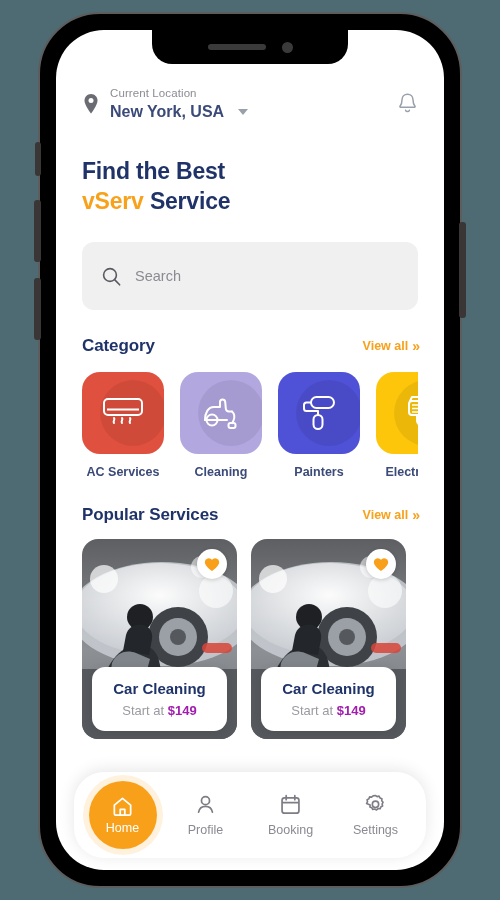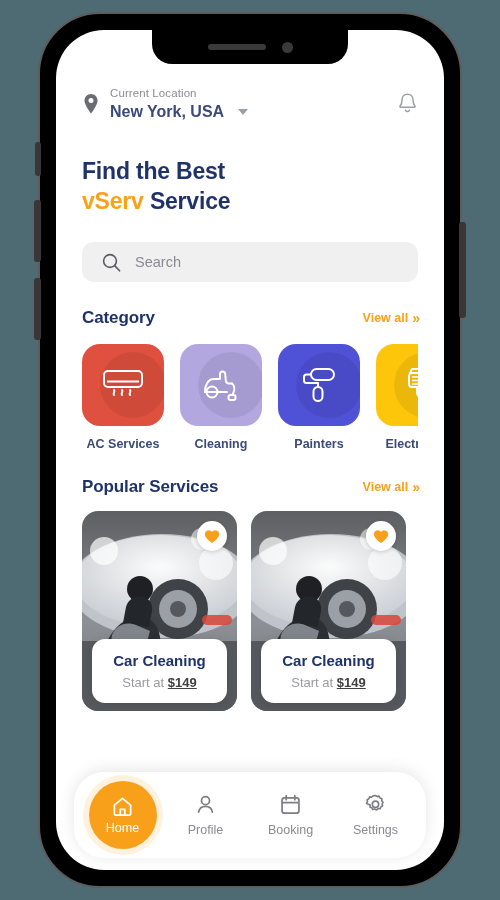--- a/index.html
+++ b/index.html
@@ -80,21 +80,21 @@
   #headline {
     margin-top: 34px;
     font-size: 23px; font-weight: bold;
     color: #1f3369; line-height: 30px; letter-spacing: -.2px;
   }
   #headline .brand { color: #f8a11b; }
 
   
   #search-bar {
     margin-top: 26px;
-    height: 40px;
+    height: 68px;
     background: #f0f0f0;
     border-radius: 12px;
     display: flex; align-items: center;
     padding: 0 20px;
     gap: 14px;
   }
   #search-icon { width: 19px; height: 19px; flex: none; }
   #search-input {
     border: none; outline: none; background: transparent;
     font-family: "Liberation Sans", sans-serif;
@@ -181,21 +181,21 @@
     box-shadow: 0 2px 10px rgba(0,0,0,.10);
     z-index: 4;
   }
   .service-name {
     font-size: 15px; font-weight: bold; color: #1f3369; line-height: 19px;
   }
   .service-price {
     margin-top: 5px;
     font-size: 13px; color: #9a9aa2;
   }
-  .service-price b { color: #404040; text-decoration: underline; }
+  .service-price b { color: #a21caf; }
 
   
   #bottom-nav {
     position: absolute;
     left: 18px; right: 18px; bottom: 12px;
     height: 86px;
     background: #fff;
     border-radius: 30px;
     box-shadow: 0 -2px 16px rgba(0,0,0,.10);
     display: flex; align-items: center; justify-content: space-around;

